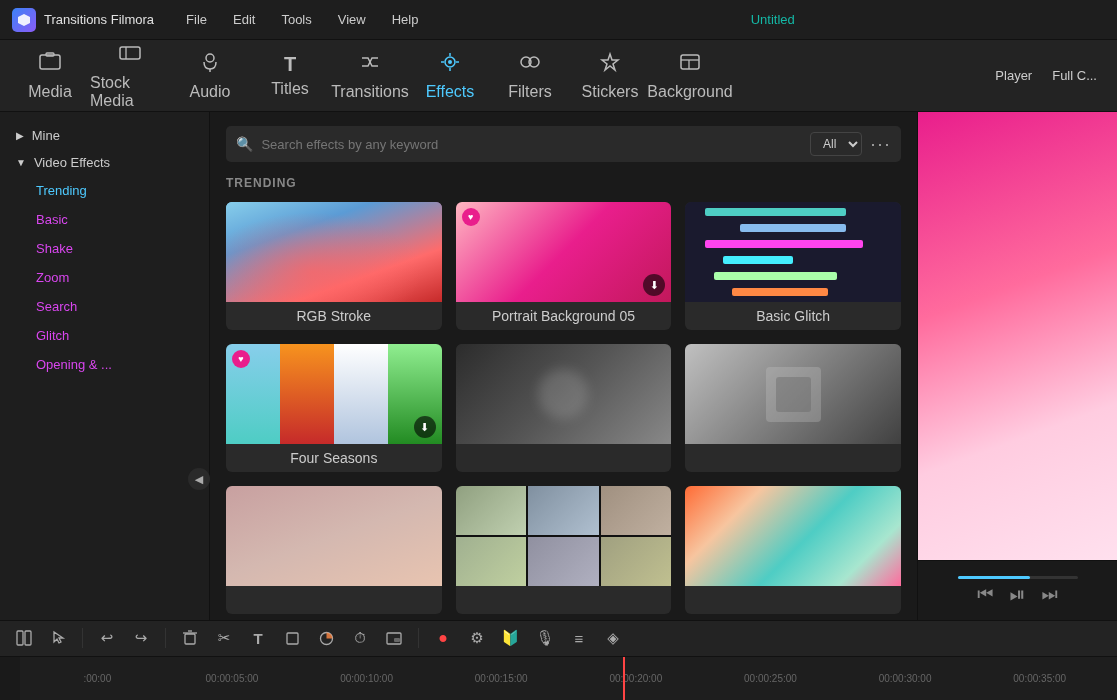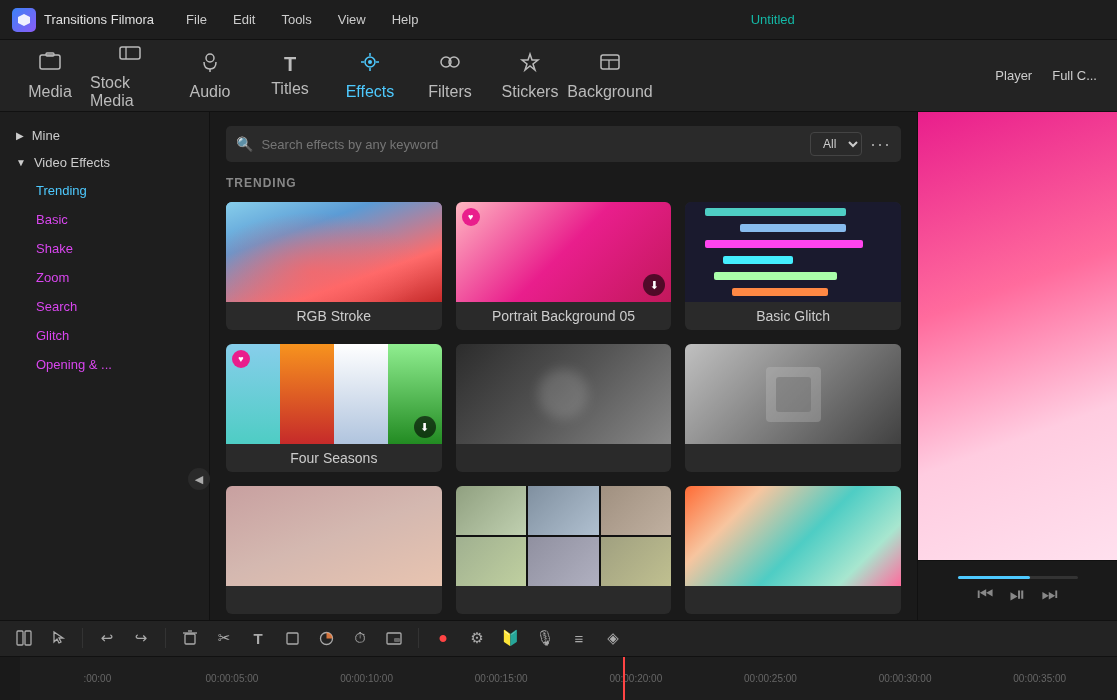--- a/index.html
+++ b/index.html
@@ -123,20 +123,29 @@
           <circle cx="12" cy="7" r="4" fill="none" stroke="#bbb" stroke-width="1.5"></circle>
           <path d="M6 11 Q6 18 12 18 Q18 18 18 11" fill="none" stroke="#bbb" stroke-width="1.5"></path>
           <line x1="12" y1="18" x2="12" y2="21" stroke="#bbb" stroke-width="1.5"></line>
         </svg>
     </span>
     <span class="tool-label">Audio</span>
   </div>
   <div class="tool-item">
     <span class="tool-icon" style="font-size:20px; color:#bbb; font-weight:700;">T</span>
     <span class="tool-label">Titles</span>
+  </div>
+  <div class="tool-item">
+    <span class="tool-icon">
+      <svg width="24" height="22" viewBox="0 0 24 22">
+          <path d="M4 7 L10 7 L14 15 L20 15" fill="none" stroke="#bbb" stroke-width="1.5"></path>
+          <path d="M4 15 L10 15 L14 7 L20 7" fill="none" stroke="#bbb" stroke-width="1.5"></path>
+        </svg>
+    </span>
+    <span class="tool-label">Transitions</span>
   </div>
   <div class="tool-item active">
     <span class="tool-icon">
       <svg width="24" height="22" viewBox="0 0 24 22">
           <circle cx="12" cy="11" r="5" fill="none" stroke="#4ecaff" stroke-width="1.5"></circle>
           <circle cx="12" cy="11" r="2" fill="#4ecaff"></circle>
           <line x1="12" y1="2" x2="12" y2="5" stroke="#4ecaff" stroke-width="1.5"></line>
           <line x1="12" y1="17" x2="12" y2="20" stroke="#4ecaff" stroke-width="1.5"></line>
           <line x1="3" y1="11" x2="6" y2="11" stroke="#4ecaff" stroke-width="1.5"></line>
           <line x1="18" y1="11" x2="21" y2="11" stroke="#4ecaff" stroke-width="1.5"></line>

